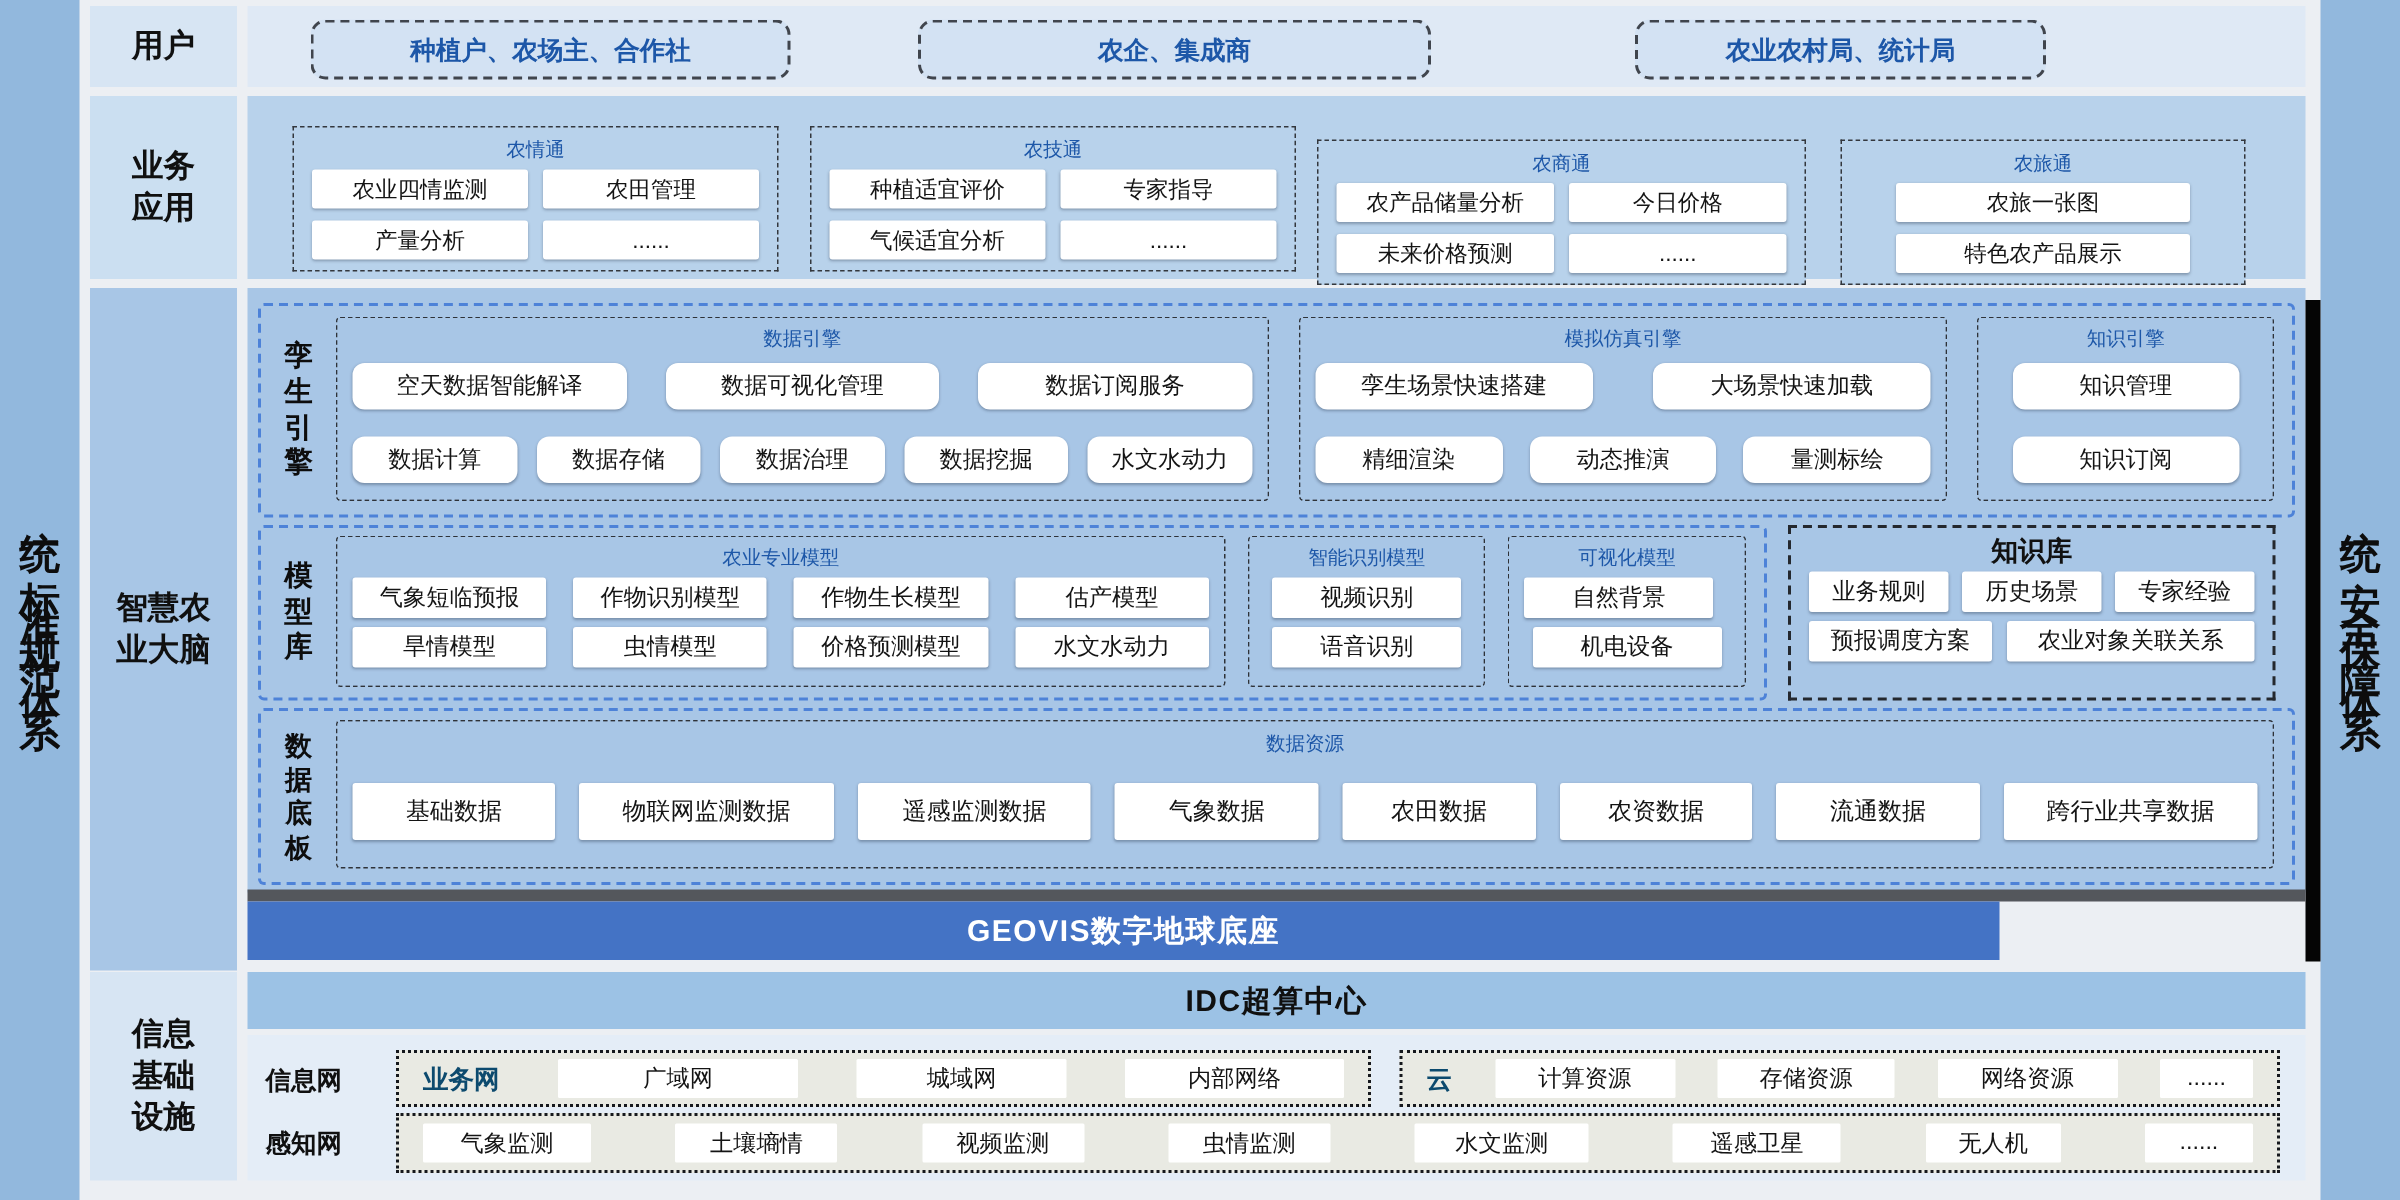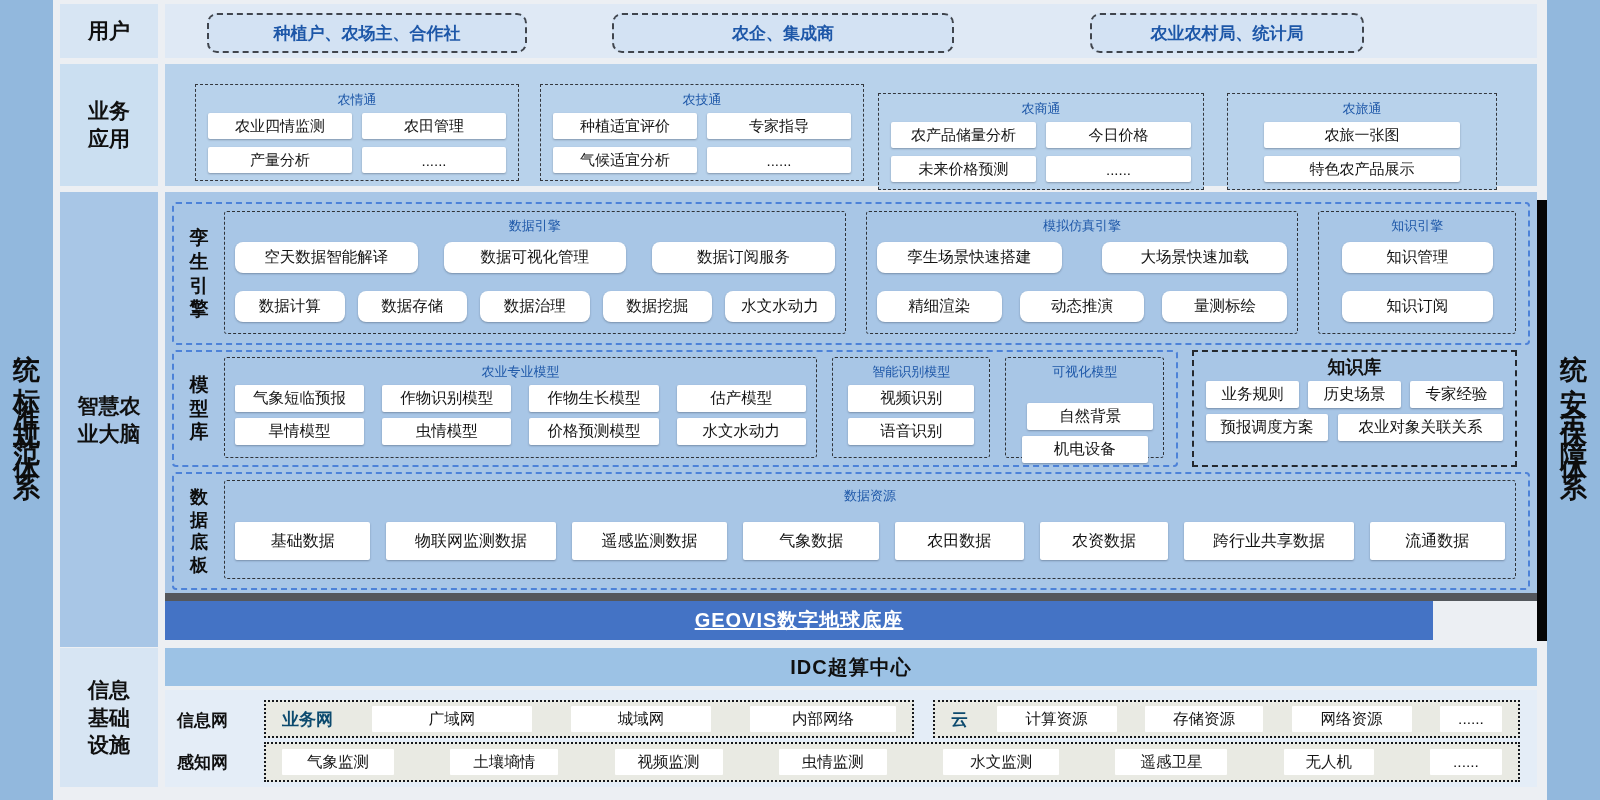--- a/index.html
+++ b/index.html
@@ -188,21 +188,21 @@
         <div class="gtitle">智能识别模型</div>
         <div class="mrow" style="justify-content:center;margin-top:2px;">
           <div class="wbox mitem" style="flex:0 0 92%;">视频识别</div>
         </div>
         <div class="mrow" style="justify-content:center;">
           <div class="wbox mitem" style="flex:0 0 92%;">语音识别</div>
         </div>
       </div>
       <div class="sub-group" style="flex:143 0 0;">
         <div class="gtitle">可视化模型</div>
-        <div class="mrow" style="justify-content:flex-end;margin-top:20px;">
+        <div class="mrow" style="justify-content:flex-start;margin-top:2px;">
           <div class="wbox mitem" style="flex:0 0 92%;">自然背景</div>
         </div>
         <div class="mrow" style="justify-content:center;">
           <div class="wbox mitem" style="flex:0 0 92%;">机电设备</div>
         </div>
       </div>
     </div>
   </div>
 
   <div class="kb-box" style="left:1192px;top:350px;width:325px;height:117px;">
@@ -226,28 +226,28 @@
     <div class="carea" style="padding-top:6px;">
       <div class="sub-group" style="flex:1;">
         <div class="gtitle" style="line-height:26px;">数据资源</div>
         <div class="erow" style="gap:16px;margin-top:2px;">
           <div class="wbox ditem">基础数据</div>
           <div class="wbox ditem" style="flex:1.25;">物联网监测数据</div>
           <div class="wbox ditem" style="flex:1.15;">遥感监测数据</div>
           <div class="wbox ditem">气象数据</div>
           <div class="wbox ditem" style="flex:0.95;">农田数据</div>
           <div class="wbox ditem" style="flex:0.95;">农资数据</div>
+          <div class="wbox ditem">流通数据</div>
           <div class="wbox ditem" style="flex:1.25;">跨行业共享数据</div>
-          <div class="wbox ditem">流通数据</div>
-        </div>
-      </div>
-    </div>
-  </div>
-
-  <div class="abs flexc bar-geovis" style="left:165px;top:601px;width:1268px;height:39px;text-decoration:underline;">GEOVIS数字地球底座</div>
+        </div>
+      </div>
+    </div>
+  </div>
+
+  <div class="abs flexc bar-geovis" style="left:165px;top:601px;width:1168px;height:39px;">GEOVIS数字地球底座</div>
   <div class="abs flexc bar-idc" style="left:165px;top:648px;width:1372px;height:38px;">IDC超算中心</div>
 
   <div class="abs strip-infra" style="left:165px;top:690px;width:1372px;height:97px;">
     <div class="abs net-label" style="left:12px;top:19px;">信息网</div>
     <div class="abs net-label" style="left:12px;top:61px;">感知网</div>
 
     <div class="net-group" style="left:99px;top:10px;width:650px;">
       <div class="net-lead">业务网</div>
       <div class="wbox nitem" style="width:160px;">广域网</div>
       <div class="wbox nitem" style="width:140px;">城域网</div>

